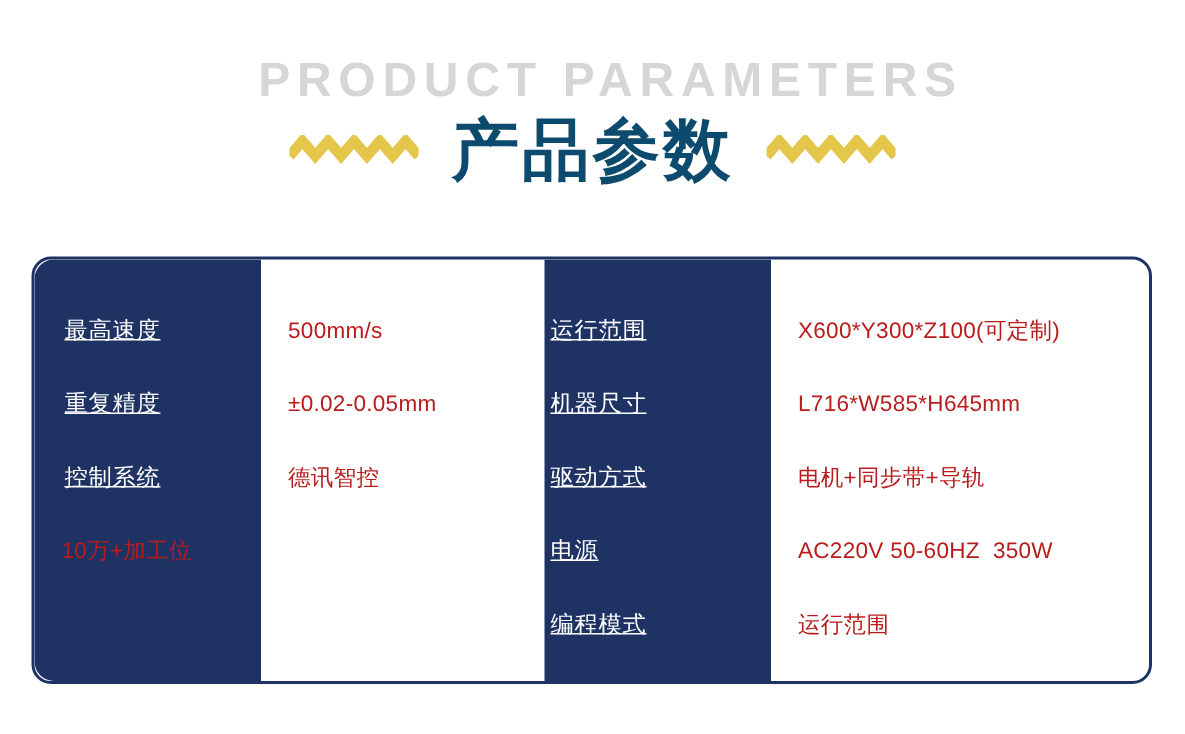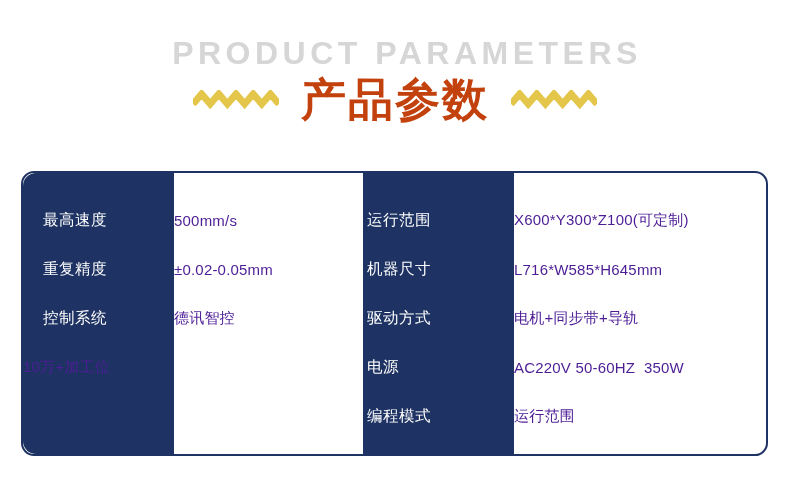--- a/index.html
+++ b/index.html
@@ -50,21 +50,21 @@
   .zigzag {
     width: 86px;
     height: 20px;
     flex: 0 0 auto;
   }
   .zigzag.left { margin-right: 22px; }
   .zigzag.right { margin-left: 22px; }
   .title-cn {
     font-size: 45px;
     font-weight: bold;
-    color: #c2410c;
+    color: #0c4a6e;
     letter-spacing: 2px;
     line-height: 56px;
     white-space: nowrap;
   }
 
   
   .param-table {
     position: absolute;
     left: 21px;
     top: 171px;
@@ -110,25 +110,27 @@
     align-items: center;
   }
   .cell-label {
     width: 151px;
     box-sizing: border-box;
     padding-left: 20px;
     color: #ffffff;
     font-size: 15.5px;
     letter-spacing: 0.5px;
     white-space: nowrap;
+    text-decoration: underline;
   }
   .group-b .cell-label { padding-left: 4px; }
   .cell-value {
     box-sizing: border-box;
-    color: #4c1d95;
+    padding-left: 18px;
+    color: #b91c1c;
     font-size: 15px;
     letter-spacing: 0.2px;
     white-space: pre;
   }
 </style>
 </head>
 <body>
 
 <div class="header">
 

